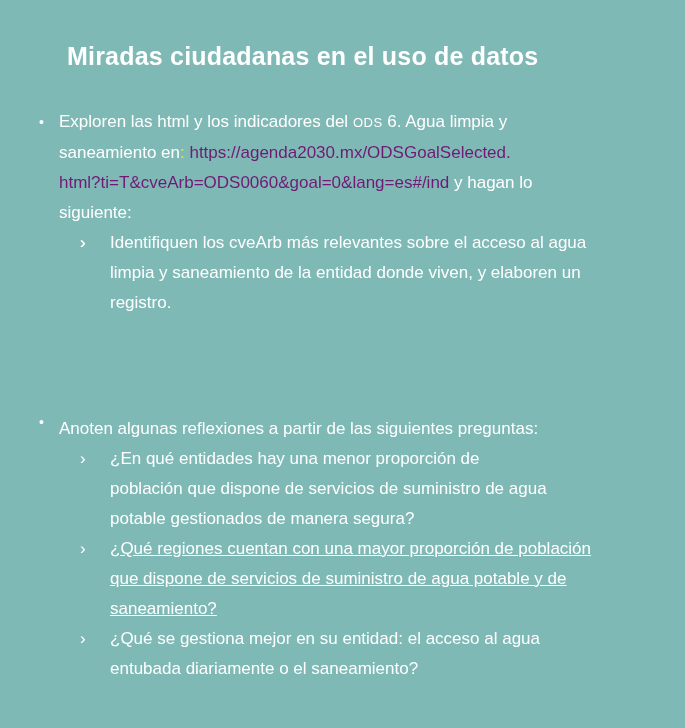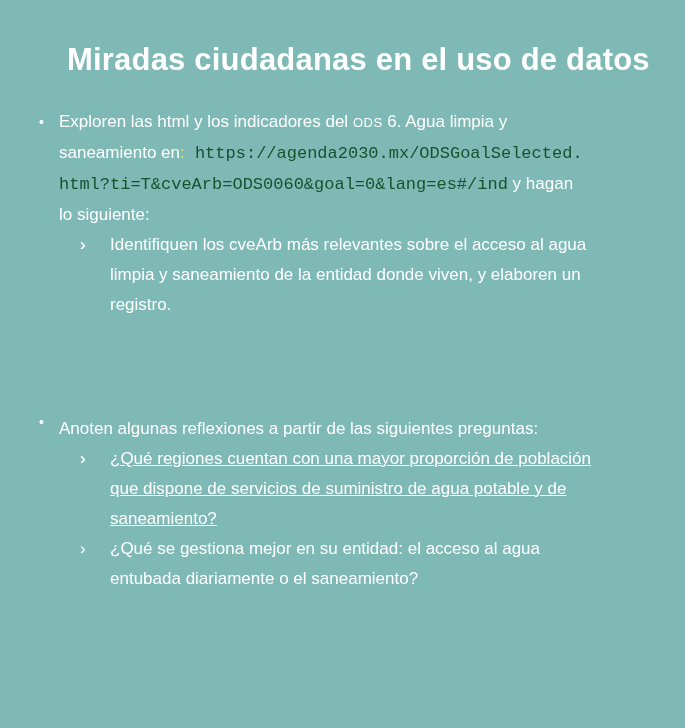--- a/index.html
+++ b/index.html
@@ -7,34 +7,34 @@
     width: 685px; height: 728px;
     background: #7fb9b6;
     font-family: "Liberation Sans", sans-serif;
     color: #ffffff;
     position: relative;
     overflow: hidden;
   }
   .title {
     position: absolute;
     left: 67px; top: 42px;
-    font-size: 31px;
+    font-size: 25px;
     font-weight: bold;
     letter-spacing: 0.2px;
     margin: 0;
   }
   .bullet-item { position: absolute; left: 59px; width: 570px; font-size: 17px; line-height: 30px; }
   .bullet-dot {
     position: absolute; left: -20px; top: 0; font-size: 14px;
   }
   .sub {
     position: relative; margin-left: 51px; width: 500px;
   }
   .sub-mark { position: absolute; left: -30px; top: 0; }
-  .link { color: #14532d; font-family: Liberation Mono, monospace; }
+  .link { color: #701a75; }
   .colon { color: #e8e34a; }
   .sc { font-size: 13px; letter-spacing: 0.5px; }
 </style>
 </head>
 <body>
 
 <h1 class="title">Miradas ciudadanas en el uso de datos</h1>
 
 <div class="bullet-item" style="top:107px;">
   <span class="bullet-dot">•</span>
@@ -46,20 +46,21 @@
     <span class="sub-mark">›</span>
     <span style="display:block;width:500px;">Identifiquen los cveArb más relevantes sobre el acceso al agua limpia y saneamiento de la entidad donde viven, y elaboren un registro.</span>
   </div>
 </div>
 
 <div class="bullet-item" style="top:407px;">
   <span class="bullet-dot">•</span>
   <div style="white-space:nowrap;margin-top:7px;">Anoten algunas reflexiones a partir de las siguientes preguntas:</div>
   <div class="sub">
     <span class="sub-mark">›</span>
+    <span style="display:block;width:440px;">¿En qué entidades hay una menor proporción de población que dispone de servicios de suministro de agua potable gestionados de manera segura?</span>
   </div>
   <div class="sub">
     <span class="sub-mark">›</span>
     <span style="display:block;width:500px;text-decoration:underline;">¿Qué regiones cuentan con una mayor proporción de población que dispone de servicios de suministro de agua potable y de saneamiento?</span>
   </div>
   <div class="sub">
     <span class="sub-mark">›</span>
     <span style="display:block;width:500px;">¿Qué se gestiona mejor en su entidad: el acceso al agua entubada diariamente o el saneamiento?</span>
   </div>
 </div>

